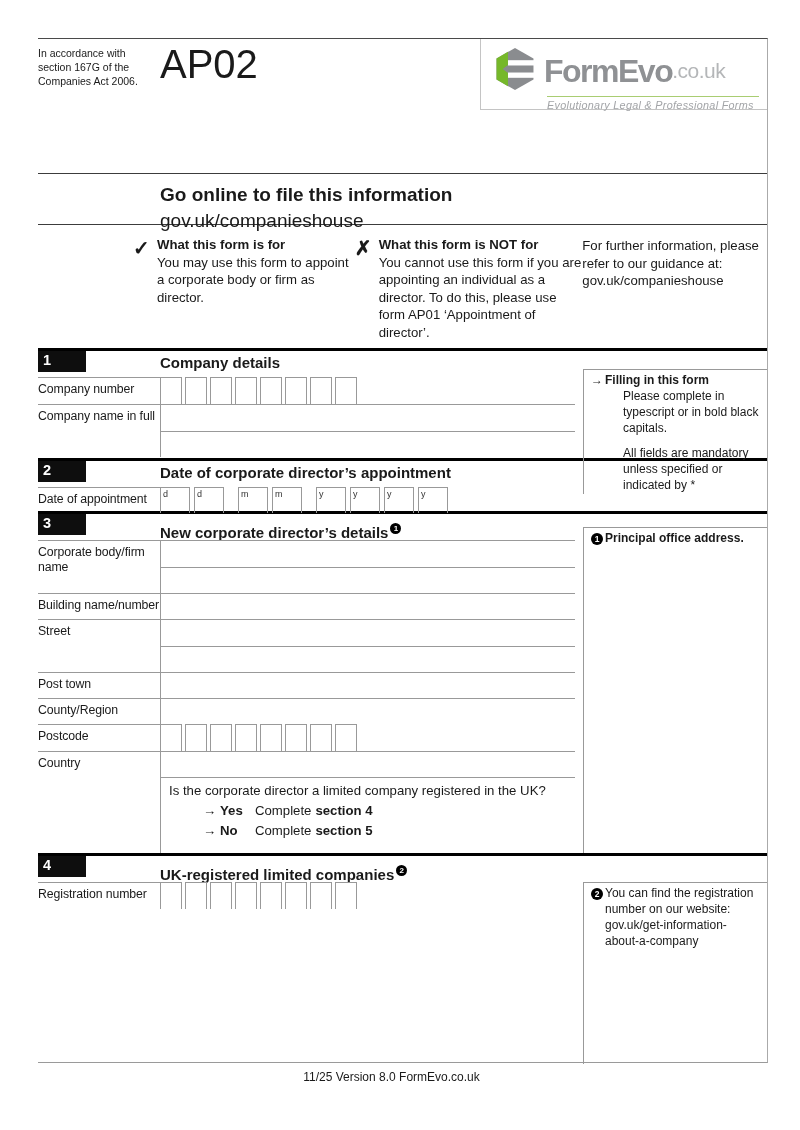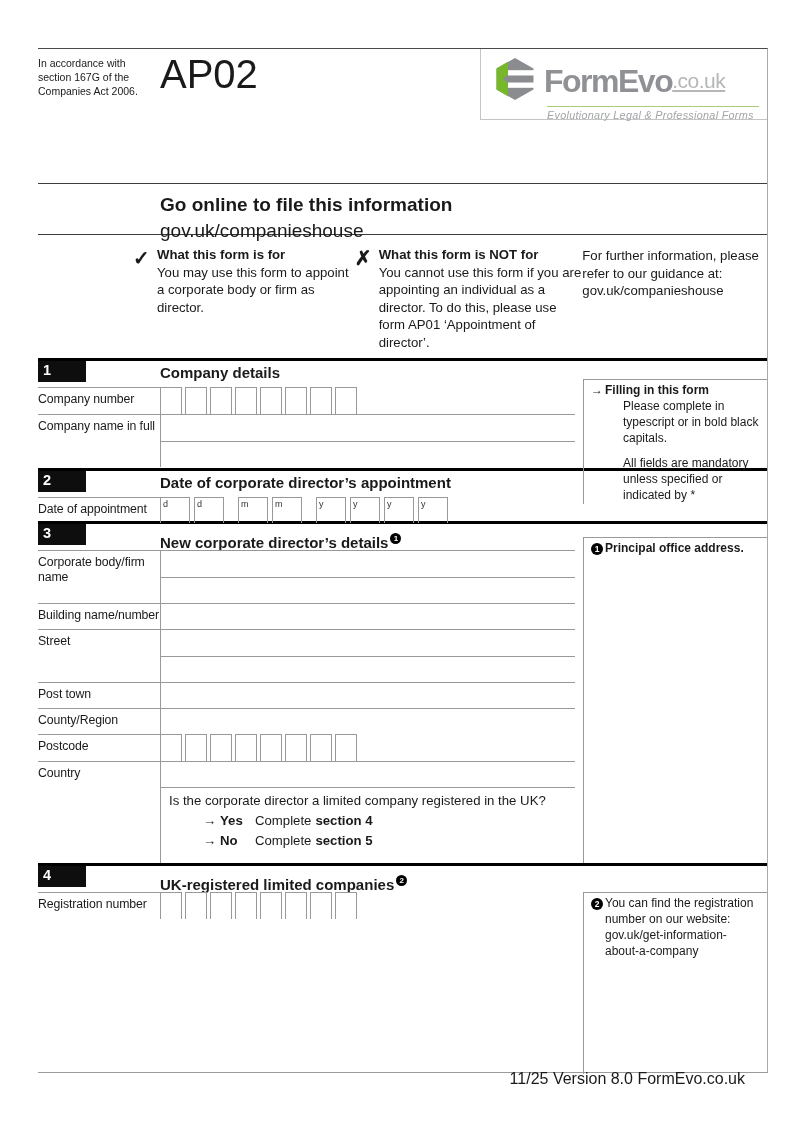--- a/index.html
+++ b/index.html
@@ -1,32 +1,32 @@
 <!DOCTYPE html>
 <html><head>
 <meta charset="utf-8">
 <style>
   * { margin:0; padding:0; box-sizing:border-box; }
   body { background:#fff; }
   .page { position:relative; width:800px; height:1130px; background:#fff;
           color:#1a1a1a; font-family:"Liberation Sans", sans-serif; overflow:hidden; }
-  .sheet { position:absolute; left:38px; top:48px; width:730px; height:1025px;
+  .sheet { position:absolute; left:38px; top:38px; width:730px; height:1025px;
            border-top:1px solid #4a4a4a; border-right:1px solid #aaa; border-bottom:1px solid #9a9a9a; }
 
   
   .hdr { position:relative; height:134px; }
   .statute { position:absolute; left:0; top:8px; width:116px; font-size:10.5px; line-height:1.32; }
   .titleblk { position:absolute; left:122px; top:5px; }
   .code { font-size:40px; line-height:1.0; }
   .ftitle { font-size:17px; margin-top:4px; }
   .logobox { position:absolute; right:0; top:0; width:287px; height:71px;
              border-left:1px solid #c4c4c4; border-bottom:1px solid #c4c4c4; padding:8px 8px 0 12px; }
   .logorow { display:flex; align-items:center; }
   .logoname { font-size:32px; font-weight:bold; letter-spacing:-1.5px; color:#8f9194; margin-left:7px; }
-  .logosuffix { font-size:21px; color:#b4b6b8; letter-spacing:-0.5px;text-decoration:underline; }
+  .logosuffix { font-size:21px; color:#b4b6b8; letter-spacing:-0.5px; }
   .tagline { margin:1px 0 0 54px; padding-top:2px; border-top:1px solid #a9cd72;
              font-size:10.8px; color:#a2a4a7; letter-spacing:0.3px;font-style:italic; }
 
   
   .gostrip { height:52px; border-top:1px solid #3c3c3c; border-bottom:1px solid #3c3c3c;
              padding:8px 0 0 122px; font-size:19px; line-height:1.35; }
   .bold { font-weight:bold; }
 
   
   .intro { height:123px; display:flex; padding:11px 0 0 95px; font-size:13.2px; line-height:1.33; }
@@ -77,21 +77,21 @@
   .qbox { flex:1; margin-left:122px; border-top:1px solid #999; border-left:1px solid #999;
           padding:4px 0 0 8px; font-size:13.2px; line-height:1.35; }
   .qopt { display:flex; margin:2px 0 0 34px; }
   .qarrow { width:17px; flex:none; }
   .qyesno { font-weight:bold; width:35px; flex:none; }
   .qb { font-weight:bold; margin-left:4px; }
 
   .ibox { flex:none; margin-left:122px; height:42px; border-top:1px solid #999; border-left:1px solid #999;
           padding:5px 0 0 8px; font-size:13.2px; }
 
-  .footer { position:absolute; left:38px; top:1070px; width:707px; text-align:right; font-size:16px; }
+  .footer { position:absolute; left:38px; top:1070px; width:707px; text-align:center; font-size:12px; }
 </style>
 </head>
 <body>
 
 <div class="page">
   <div class="sheet">
 
     <div class="hdr">
       <div class="statute">In accordance with section 167G of the Companies Act 2006.</div>
       <div class="titleblk">

